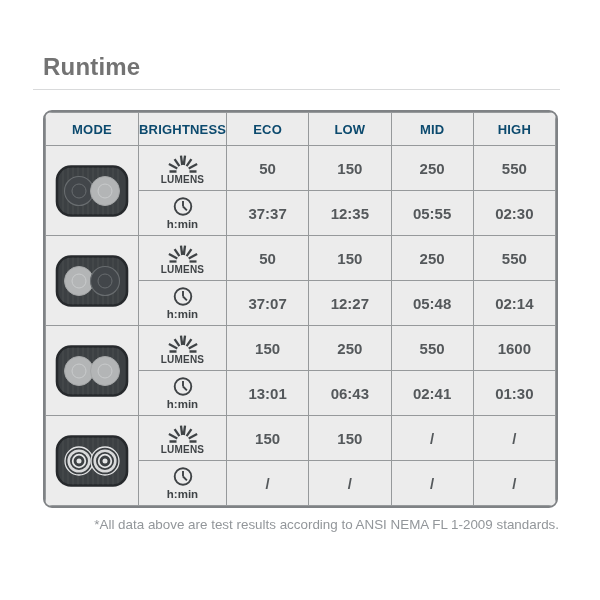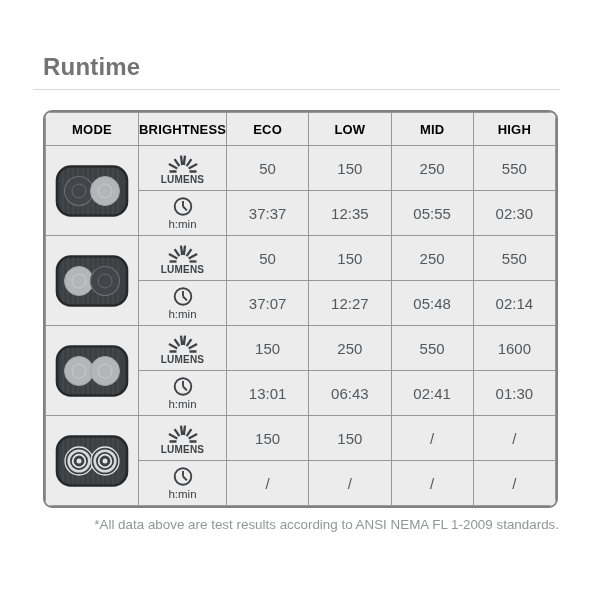--- a/index.html
+++ b/index.html
@@ -17,31 +17,31 @@
     position:absolute;left:43px;top:110px;width:515px;box-sizing:border-box;
     border:2px solid #7f8285;border-radius:9px;overflow:hidden;background:#ececec;
   }
   table.runtime{
     border-collapse:collapse;width:100%;table-layout:fixed;
   }
   col.c-mode{width:93px;}
   col.c-bright{width:88px;}
   th,td{border:1px solid #96999b;padding:0;text-align:center;vertical-align:middle;}
   tr.head-row th{
-    height:32px;font-size:13px;font-weight:bold;color:#000000;letter-spacing:.2px;background:#ececec;
+    height:32px;font-size:13px;font-weight:bold;color:#0c4a6e;letter-spacing:.2px;background:#ececec;
   }
   tr.sub-row td{height:44px;background:#ececec;}
-  td.val{font-size:15px;font-weight:normal;color:#54585b;}
+  td.val{font-size:15px;font-weight:bold;color:#54585b;}
   td.mode-cell svg.lamp{display:block;margin:0 auto;width:76px;height:56px;}
   td.bcell{line-height:1;}
   .bl-lumens{
     font-size:10px;font-weight:bold;color:#3f4346;letter-spacing:.2px;margin-top:1px;
   }
   .bl-time{
-    font-size:11.5px;font-weight:normal;color:#3f4346;margin-top:1px;text-align:center;
+    font-size:11.5px;font-weight:bold;color:#3f4346;margin-top:1px;text-align:center;
   }
   svg.rays{display:block;margin:0 auto;width:38px;height:22px;}
   svg.clock{display:block;margin:0 auto;width:22px;height:22px;}
 
   .footnote{
     position:absolute;left:42px;top:517px;width:517px;
     font-size:13.4px;color:#92969a;text-align:right;white-space:nowrap;
   }
   .defs-holder{position:absolute;width:0;height:0;overflow:hidden;}
 </style>

